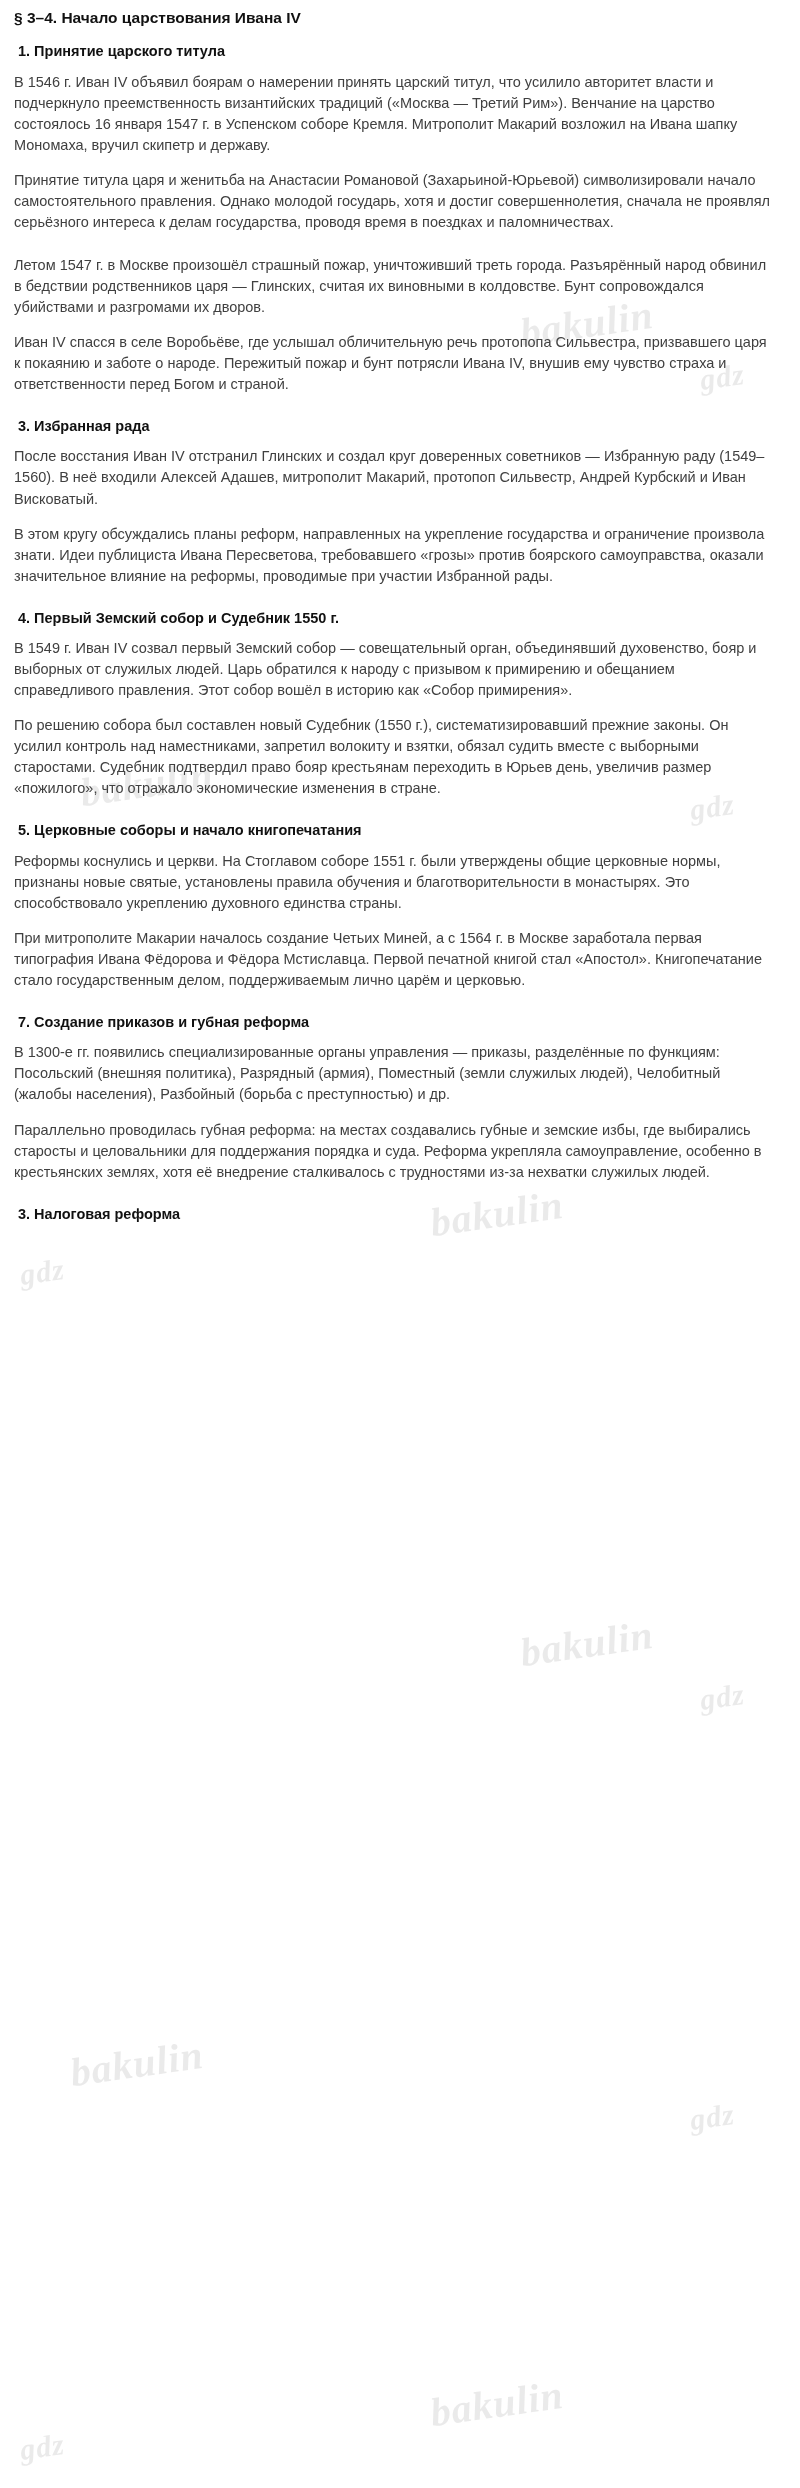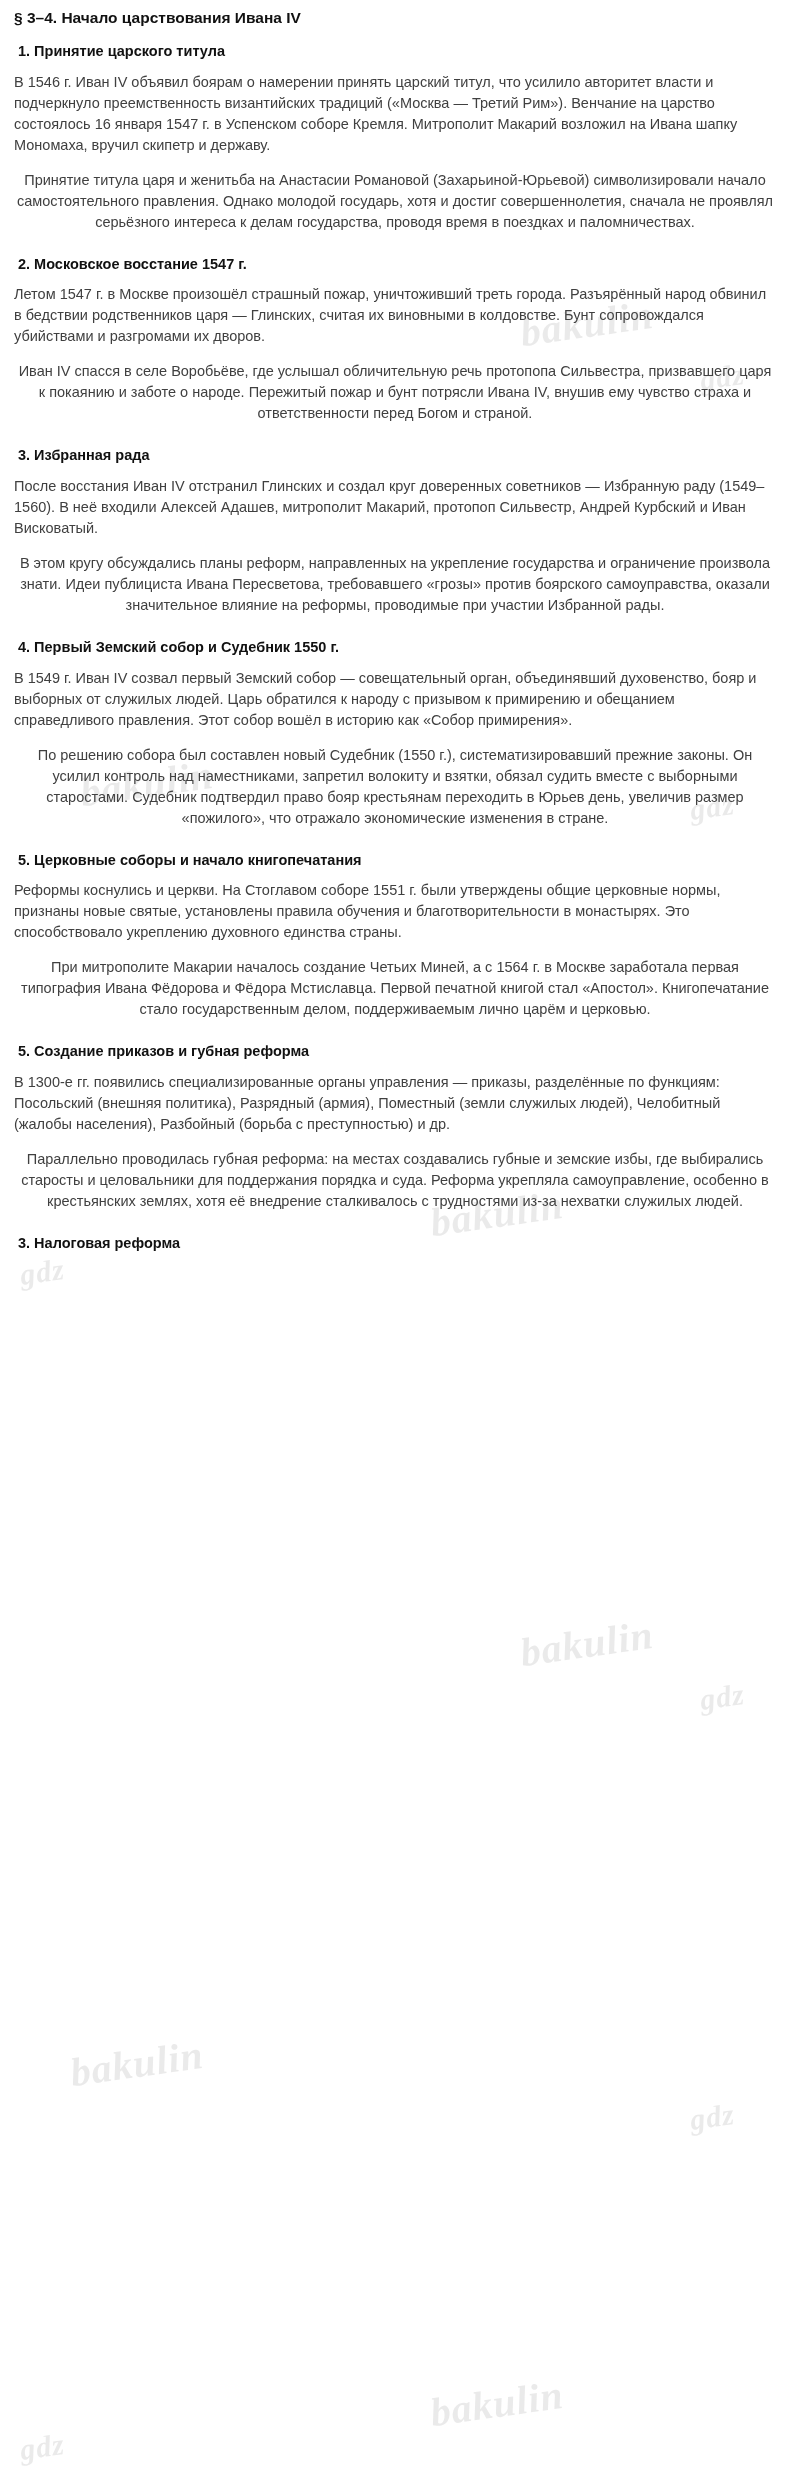--- a/index.html
+++ b/index.html
@@ -40,21 +40,20 @@
   }
   .para {
     font-size: 14.5px;
     line-height: 1.45;
     margin: 0 0 14px 0;
     text-align: left;
     color: #404040;
   }
   .para:last-child {
     margin-bottom: 0;
-    text-align: center;
   }
   .section + .section {
     margin-top: 22px;
   }
   
   .watermarks {
     position: absolute;
     inset: 0;
     pointer-events: none;
     z-index: 5;
@@ -82,21 +81,20 @@
 
   <h1 class="doc-title">§ 3–4. Начало царствования Ивана IV</h1>
 
   <div class="section">
     <h2 class="section-heading">1. Принятие царского титула</h2>
     <p class="para">В 1546 г. Иван IV объявил боярам о намерении принять царский титул, что усилило авторитет власти и подчеркнуло преемственность византийских традиций («Москва — Третий Рим»). Венчание на царство состоялось 16 января 1547 г. в Успенском соборе Кремля. Митрополит Макарий возложил на Ивана шапку Мономаха, вручил скипетр и державу.</p>
     <p class="para">Принятие титула царя и женитьба на Анастасии Романовой (Захарьиной-Юрьевой) символизировали начало самостоятельного правления. Однако молодой государь, хотя и достиг совершеннолетия, сначала не проявлял серьёзного интереса к делам государства, проводя время в поездках и паломничествах.</p>
   </div>
 
   <div class="section">
-    <h2 class="section-heading">2. Московское восстание 1547 г.</h2>
     <p class="para">Летом 1547 г. в Москве произошёл страшный пожар, уничтоживший треть города. Разъярённый народ обвинил в бедствии родственников царя — Глинских, считая их виновными в колдовстве. Бунт сопровождался убийствами и разгромами их дворов.</p>
     <p class="para">Иван IV спасся в селе Воробьёве, где услышал обличительную речь протопопа Сильвестра, призвавшего царя к покаянию и заботе о народе. Пережитый пожар и бунт потрясли Ивана IV, внушив ему чувство страха и ответственности перед Богом и страной.</p>
   </div>
 
   <div class="section">
     <h2 class="section-heading">3. Избранная рада</h2>
     <p class="para">После восстания Иван IV отстранил Глинских и создал круг доверенных советников — Избранную раду (1549–1560). В неё входили Алексей Адашев, митрополит Макарий, протопоп Сильвестр, Андрей Курбский и Иван Висковатый.</p>
     <p class="para">В этом кругу обсуждались планы реформ, направленных на укрепление государства и ограничение произвола знати. Идеи публициста Ивана Пересветова, требовавшего «грозы» против боярского самоуправства, оказали значительное влияние на реформы, проводимые при участии Избранной рады.</p>
   </div>
 
@@ -106,21 +104,21 @@
     <p class="para">По решению собора был составлен новый Судебник (1550 г.), систематизировавший прежние законы. Он усилил контроль над наместниками, запретил волокиту и взятки, обязал судить вместе с выборными старостами. Судебник подтвердил право бояр крестьянам переходить в Юрьев день, увеличив размер «пожилого», что отражало экономические изменения в стране.</p>
   </div>
 
   <div class="section">
     <h2 class="section-heading">5. Церковные соборы и начало книгопечатания</h2>
     <p class="para">Реформы коснулись и церкви. На Стоглавом соборе 1551 г. были утверждены общие церковные нормы, признаны новые святые, установлены правила обучения и благотворительности в монастырях. Это способствовало укреплению духовного единства страны.</p>
     <p class="para">При митрополите Макарии началось создание Четьих Миней, а с 1564 г. в Москве заработала первая типография Ивана Фёдорова и Фёдора Мстиславца. Первой печатной книгой стал «Апостол». Книгопечатание стало государственным делом, поддерживаемым лично царём и церковью.</p>
   </div>
 
   <div class="section">
-    <h2 class="section-heading">5. Создание приказов и губная реформа</h2>
+    <h2 class="section-heading">7. Создание приказов и губная реформа</h2>
     <p class="para">В 1300-е гг. появились специализированные органы управления — приказы, разделённые по функциям: Посольский (внешняя политика), Разрядный (армия), Поместный (земли служилых людей), Челобитный (жалобы населения), Разбойный (борьба с преступностью) и др.</p>
     <p class="para">Параллельно проводилась губная реформа: на местах создавались губные и земские избы, где выбирались старосты и целовальники для поддержания порядка и суда. Реформа укрепляла самоуправление, особенно в крестьянских землях, хотя её внедрение сталкивалось с трудностями из-за нехватки служилых людей.</p>
   </div>
 
   <div class="section">
     <h2 class="section-heading">3. Налоговая реформа</h2>
   </div>
 
   <div class="watermarks" id="watermark-layer">
       <span class="wm big" style="left: 520px; top: 300px; transform: rotate(-8deg);">bakulin</span>

